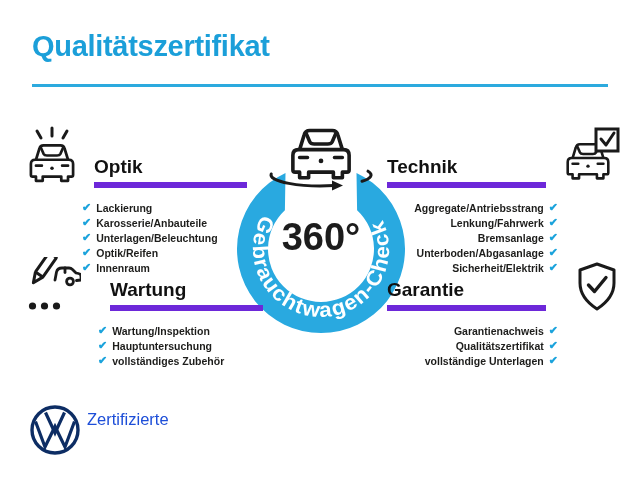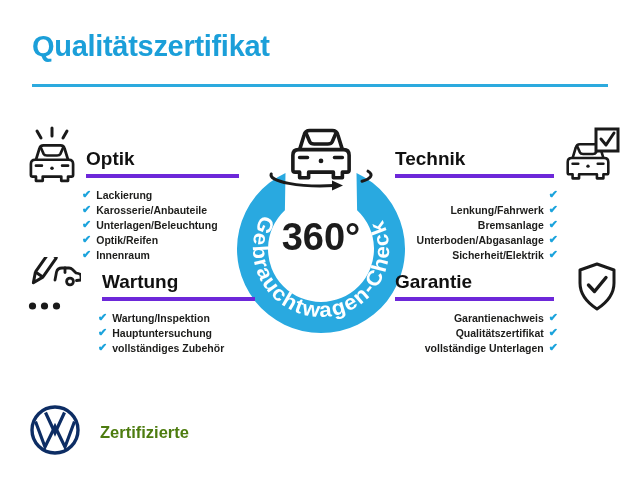--- a/index.html
+++ b/index.html
@@ -9,22 +9,22 @@
   }
   .title{
     position:absolute;left:32px;top:30px;margin:0;
     font-size:29px;font-weight:700;color:#1b9fd9;letter-spacing:-0.3px;
   }
   .top-rule{
     position:absolute;left:32px;top:84px;width:576px;height:3px;background:#2caade;
   }
   .sec{position:absolute;width:230px;}
   .sec h2{
-    margin:4px;font-size:19px;line-height:22px;font-weight:700;color:#111;
-    padding-bottom:4px;border-bottom:4px solid #6d28d9;
+    margin:12px;font-size:19px;line-height:22px;font-weight:700;color:#111;
+    padding-bottom:4px;border-bottom:6px solid #6d28d9;
   }
   .sec.left h2{width:153px;}
   .sec.right{}
   .sec.right h2{width:159px;margin-left:auto;}
   .sec ul{list-style:none;margin:9px 0 0 0;padding:0;}
   .sec li{
     display:flex;align-items:center;gap:5px;height:15px;
     font-size:10.5px;font-weight:700;color:#1d1d1b;white-space:nowrap;
   }
   .sec.right li{flex-direction:row-reverse;}
@@ -34,22 +34,22 @@
   #technik{right:82px;top:144px;}
   #garantie{right:82px;top:267px;}
   .icon{position:absolute;}
   #optik-icon{left:25px;top:126px;}
   #wartung-icon{left:25px;top:257px;}
   #technik-icon{left:562px;top:127px;}
   #garantie-icon{left:574px;top:261px;}
   #hub{position:absolute;left:233px;top:118px;}
   .footer-logo{position:absolute;left:29px;top:404px;}
   .footer-text{
-    position:absolute;left:84px;top:406px;margin:16px;
-    font-size:16.5px;line-height:21px;font-weight:700;color:#4d7c0f;
+    position:absolute;left:84px;top:406px;margin:3px;
+    font-size:16.5px;line-height:21px;font-weight:400;color:#1d4ed8;
   }
 </style>
 </head>
 <body>
 
 <svg width="0" height="0" style="position:absolute" aria-hidden="true">
   <defs>
     <symbol id="car-front" viewBox="0 0 64 52">
       <g fill="none" stroke="#1a1a1a" stroke-width="3.2" stroke-linejoin="round" stroke-linecap="round">
         <path d="M13 21 L17 8 Q18 4 22 4 L42 4 Q46 4 47 8 L51 21"></path>
@@ -143,20 +143,21 @@
         <span>Innenraum</span>
       </li>
   </ul>
 </section>
 
 <section id="technik" class="sec right">
   <h2>Technik</h2>
   <ul>
     <li>
         <span class="chk">✔</span>
+        <span>Aggregate/Antriebsstrang</span>
       </li>
     <li>
         <span class="chk">✔</span>
         <span>Lenkung/Fahrwerk</span>
       </li>
     <li>
         <span class="chk">✔</span>
         <span>Bremsanlage</span>
       </li>
     <li>

